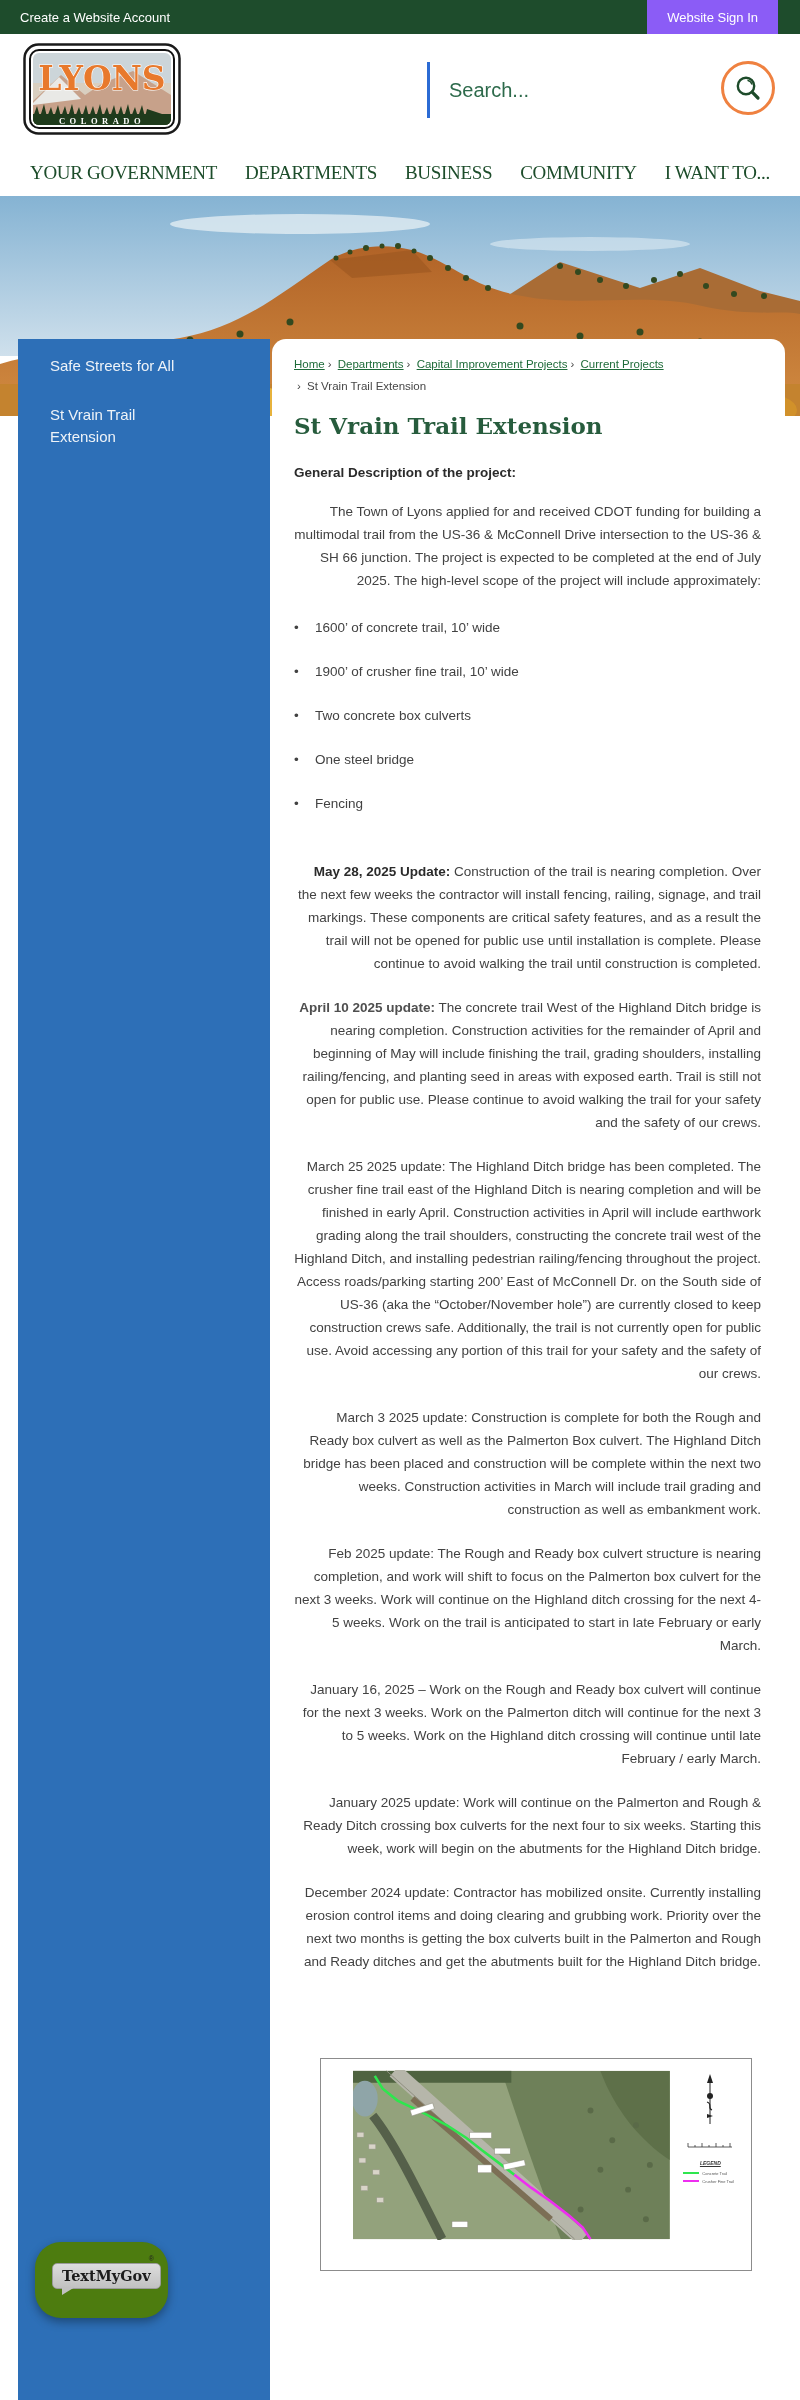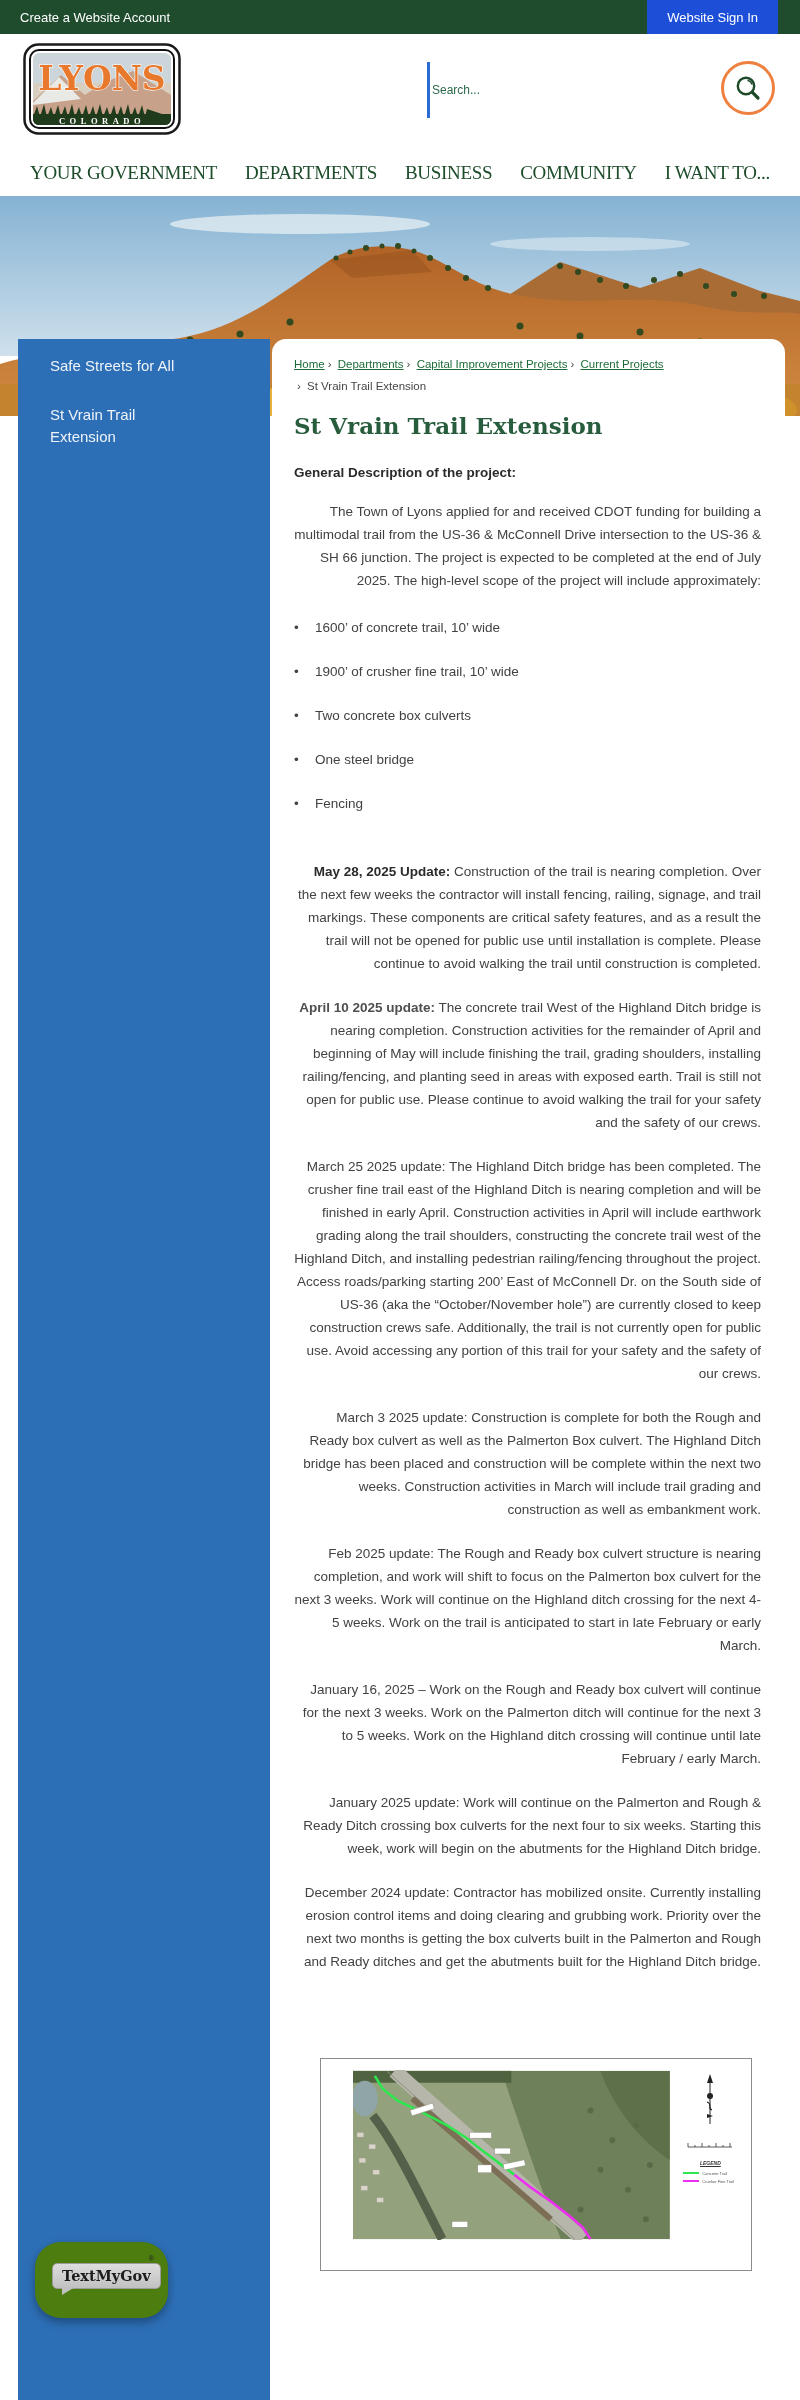--- a/index.html
+++ b/index.html
@@ -5,28 +5,28 @@
   * { box-sizing: border-box; }
   html,body { margin:0; padding:0; }
   body {
     width:800px; height:2400px; position:relative; overflow:hidden;
     background:#ffffff; font-family:"Liberation Sans", sans-serif;
   }
 
   
   .topbar { height:34px; background:#1e4c2c; display:flex; justify-content:space-between; align-items:stretch; }
   .topbar-link { align-self:center; padding-left:20px; color:#ffffff; font-size:13px; font-weight:400; cursor:pointer; }
-  .signin-box { background:#1d4ed8; color:#ffffff; font-size:13px; display:flex; align-items:center; padding:0 20px; margin-right:22px; cursor:pointer; }
+  .signin-box { background:#8b5cf6; color:#ffffff; font-size:13px; display:flex; align-items:center; padding:0 20px; margin-right:22px; cursor:pointer; }
 
   
   .header { position:relative; height:116px; background:#ffffff; }
   .logo { position:absolute; left:23px; top:9px; width:158px; height:92px; cursor:pointer; }
   .search-wrap { position:absolute; left:427px; top:28px; height:56px; display:flex; align-items:center; }
   .search-divider { width:3px; height:56px; background:#2b6bd4; }
-  .search-input { border:none; outline:none; margin-left:0; width:250px; font-size:12px; color:#2d6a4b; font-family:"Liberation Sans", sans-serif; background:transparent; }
+  .search-input { border:none; outline:none; margin-left:17px; width:250px; font-size:20px; color:#2d6a4b; font-family:"Liberation Sans", sans-serif; background:transparent; }
   .search-input::placeholder { color:#2d6a4b; opacity:1; }
   .search-btn { position:absolute; left:721px; top:27px; width:54px; height:54px; border-radius:50%; border:3px solid #ef8140; background:#ffffff; display:flex; align-items:center; justify-content:center; cursor:pointer; }
 
   
   .nav { height:46px; background:#ffffff; display:flex; align-items:center; justify-content:space-between; padding:0 30px; }
   .nav-link { font-family:"Liberation Serif", serif; font-weight:400; font-size:19px; color:#1d4d2b; letter-spacing:-0.3px; white-space:nowrap; cursor:pointer; }
 
   
   .hero { height:220px; line-height:0; }
 

